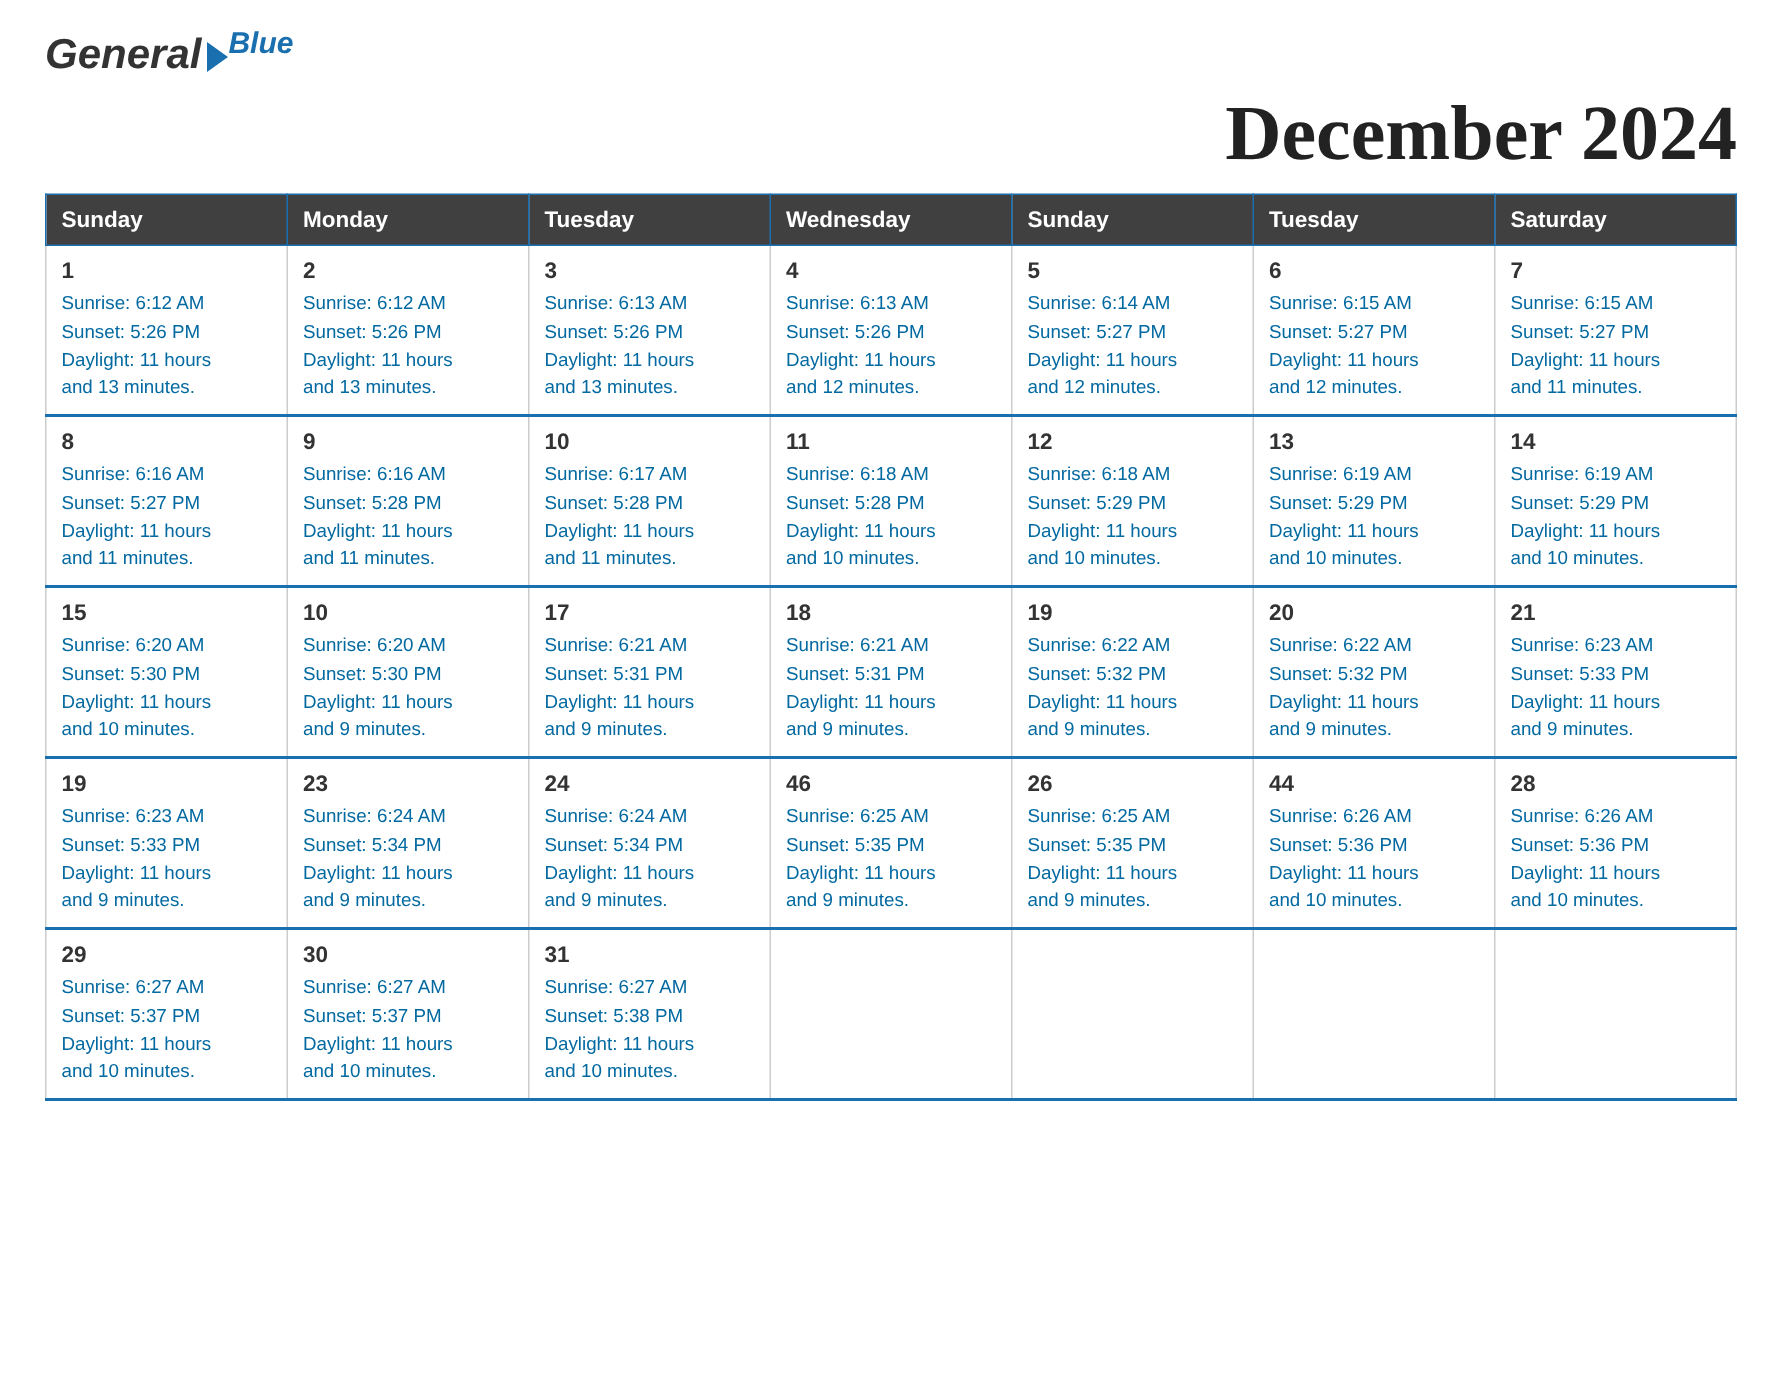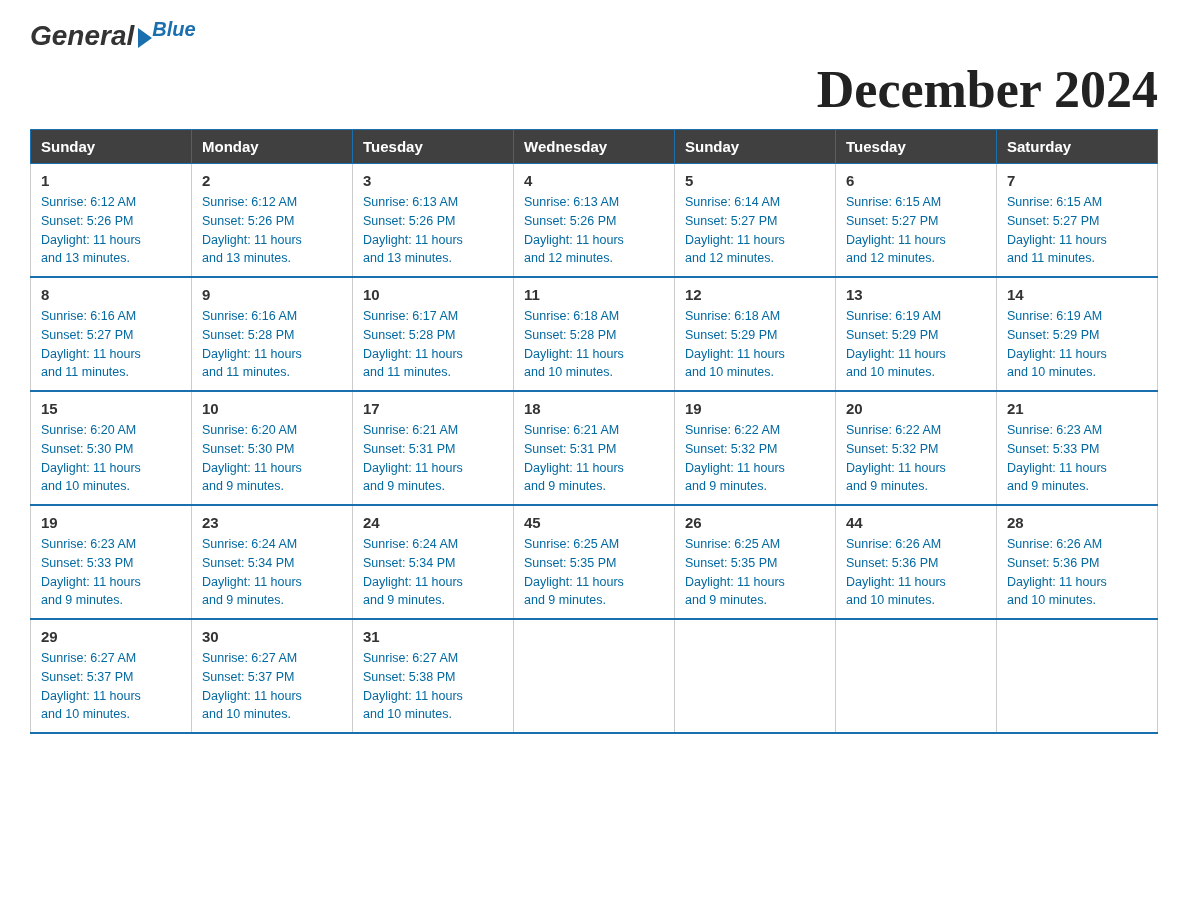--- a/index.html
+++ b/index.html
@@ -231,21 +231,21 @@
         </td>
         <td>
           <span class="day-number">23</span>
           <div class="day-info">Sunrise: 6:24 AM<br>Sunset: 5:34 PM<br>Daylight: 11 hours<br>and 9 minutes.</div>
         </td>
         <td>
           <span class="day-number">24</span>
           <div class="day-info">Sunrise: 6:24 AM<br>Sunset: 5:34 PM<br>Daylight: 11 hours<br>and 9 minutes.</div>
         </td>
         <td>
-          <span class="day-number">45</span>
+          <span class="day-number">46</span>
           <div class="day-info">Sunrise: 6:25 AM<br>Sunset: 5:35 PM<br>Daylight: 11 hours<br>and 9 minutes.</div>
         </td>
         <td>
           <span class="day-number">26</span>
           <div class="day-info">Sunrise: 6:25 AM<br>Sunset: 5:35 PM<br>Daylight: 11 hours<br>and 9 minutes.</div>
         </td>
         <td>
           <span class="day-number">44</span>
           <div class="day-info">Sunrise: 6:26 AM<br>Sunset: 5:36 PM<br>Daylight: 11 hours<br>and 10 minutes.</div>
         </td>

